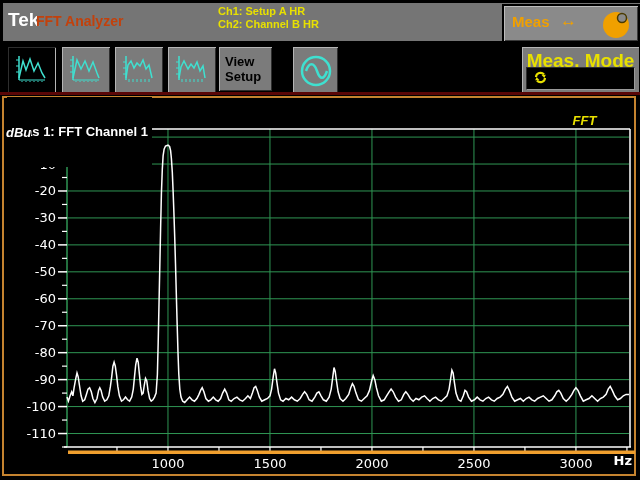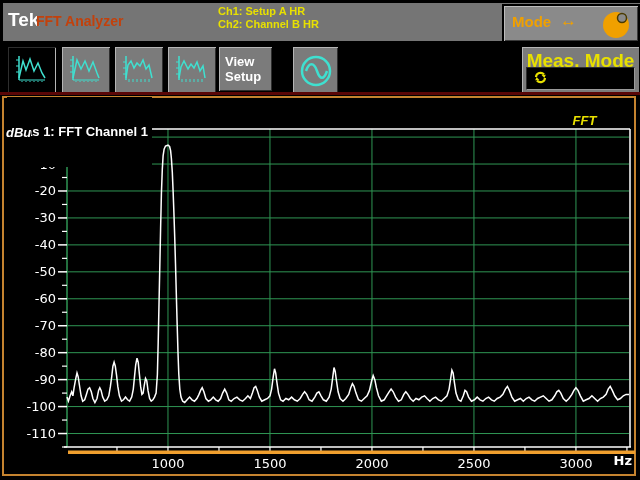--- a/index.html
+++ b/index.html
@@ -20,21 +20,21 @@
 
   
   .tbtn{position:absolute;top:46px;height:46px;background:#7b7b7b;border:1px solid #000;
     box-shadow:inset 1px 1px 0 #b5b5b5, inset -1px -1px 0 #2e2e2e;}
   .tbtn.pressed{background:#000;box-shadow:inset 1px 1px 0 #2e2e2e, inset -1px -1px 0 #b5b5b5;}
   .tbtn svg{display:block;margin:6px auto 0 auto;}
   #btn-disp1{left:7px;width:48px;}
   #btn-disp2{left:61px;width:48px;}
   #btn-disp3{left:114px;width:48px;}
   #btn-disp4{left:167px;width:48px;}
-  #btn-viewsetup{left:218px;width:55px;color:#ffffff;font-size:13px;font-weight:bold;
+  #btn-viewsetup{left:218px;width:55px;color:#000000;font-size:13px;font-weight:bold;
     line-height:15px;text-align:left;padding:7px 0 12px 6px;box-sizing:border-box;}
   #btn-gen{left:292px;width:45px;}
   #meas-panel{position:absolute;left:520px;top:45px;width:117px;height:46px;background:#7b7b7b;
     border:2px solid #000;box-shadow:inset 1px 1px 0 #b5b5b5;}
   #meas-title{position:absolute;left:0;top:3px;width:100%;text-align:center;color:#e8e000;
     font-size:19px;font-weight:bold;}
   #meas-inset{position:absolute;left:4px;top:20px;right:4px;bottom:3px;background:#000;
     border-top:1px solid #2e2e2e;border-left:1px solid #2e2e2e;
     border-bottom:1px solid #9a9a9a;border-right:1px solid #9a9a9a;}
   #meas-value{position:absolute;left:4px;top:2px;width:100%;text-align:center;color:#e8e000;
@@ -57,21 +57,21 @@
 
   <div id="topbar">
     <div id="topbar-face"></div>
     <div id="tek-logo">Tek</div>
     <div id="app-title">FFT Analyzer</div>
     <div id="ch-status">
       <div>Ch1: Setup A HR</div>
       <div>Ch2: Channel B HR</div>
     </div>
     <div id="move-btn">
-      <span id="move-label">Mode</span>
+      <span id="move-label">Meas</span>
       <span id="move-arrow">↔</span>
       <span id="move-knob">
         <svg width="32" height="32">
           <circle cx="15" cy="17" r="13" fill="#f0a000"></circle>
           <circle cx="21" cy="10" r="4.5" fill="#8a8a8a" stroke="#4a3a00" stroke-width="1.5"></circle>
         </svg>
       </span>
     </div>
   </div>
 

